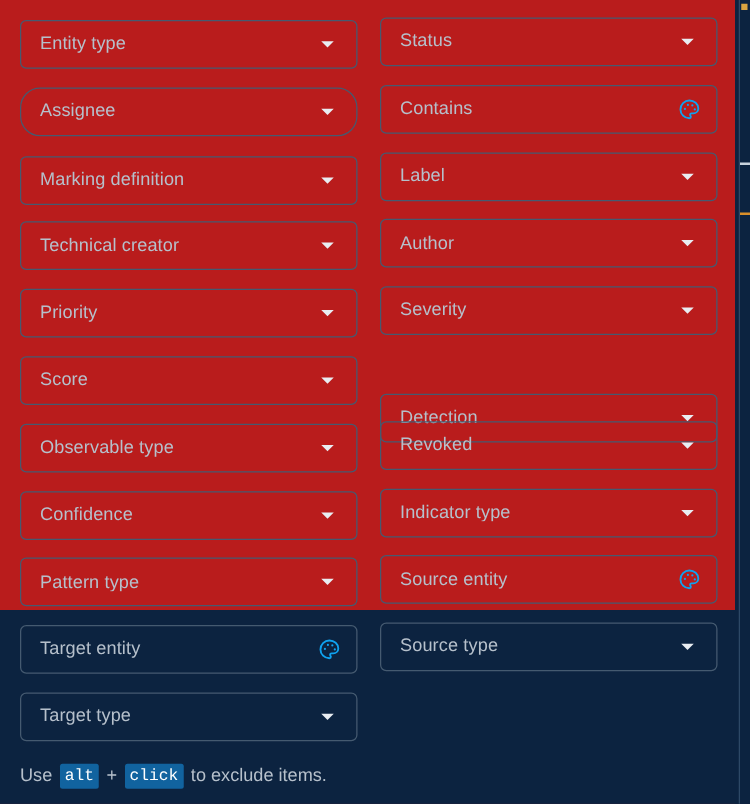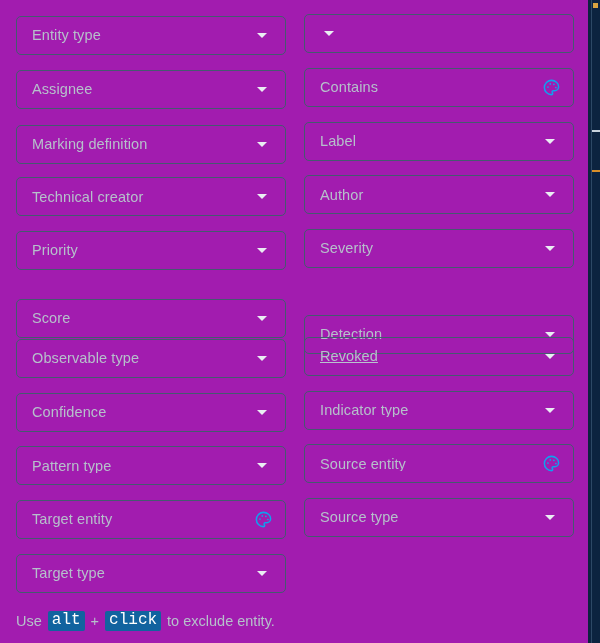--- a/index.html
+++ b/index.html
@@ -14,22 +14,22 @@
     font-family: "Liberation Sans", sans-serif;
     color: #b8c3cf;
     position: relative;
   }
 
   #filter-panel {
     position: absolute;
     left: 0;
     top: 0;
     width: 588px;
-    height: 643px;
-    background: #a21caf;
+    height: 488px;
+    background: #b91c1c;
     box-sizing: border-box;
   }
 
   .grid {
     position: absolute;
     left: 0;
     top: 0;
     width: 588px;
     padding: 0;
   }
@@ -107,21 +107,21 @@
     align-items: center;
     white-space: nowrap;
     text-align: center;
   }
   .footer .txt { display: inline-block; }
   .footer .kbd {
     display: inline-block;
     background: #11639f;
     color: #ffffff;
     font-family: "Liberation Mono", "DejaVu Sans Mono", monospace;
-    font-size: 16px;
+    font-size: 13px;
     line-height: 17px;
     padding: 1px 4px 2px 4px;
     border-radius: 2px;
     margin: 0 1px;
   }
   .footer .plus { margin: 0 5px; }
 
   
   #edge-strip {
     position: absolute;
@@ -154,25 +154,26 @@
 
 <div id="filter-panel">
   <div class="grid" id="field-grid">
       <div class="field col-l" style="top: 16px;">
         <span class="label">Entity type</span>
         <span class="caret">
           <i></i>
         </span>
       </div>
       <div class="field col-r" style="top: 14px;">
-        <span class="caret">
-          <i></i>
-        </span>
-      </div>
-      <div class="field col-l" style="top: 69.8px;">
+        <span class="label">Status</span>
+        <span class="caret">
+          <i></i>
+        </span>
+      </div>
+      <div class="field col-l" style="top: 69.8px; border-radius: 16px;">
         <span class="label">Assignee</span>
         <span class="caret">
           <i></i>
         </span>
       </div>
       <div class="field col-r" style="top: 67.8px; align-items: center;">
         <span class="label">Contains</span>
         <span class="palette">
           <svg width="19" height="19" viewBox="0 0 24 24" fill="none" stroke="currentColor" stroke-width="1.9" stroke-linecap="round" stroke-linejoin="round">
             <path d="M12 3a9 9 0 1 0 0 18c.83 0 1.5-.67 1.5-1.5 0-.39-.15-.74-.39-1-.24-.27-.39-.62-.39-1 0-.83.67-1.5 1.5-1.5H16a5 5 0 0 0 5-5c0-4.42-4.03-8-9-8z"></path>
@@ -212,39 +213,39 @@
         <span class="caret">
           <i></i>
         </span>
       </div>
       <div class="field col-r" style="top: 229.2px;">
         <span class="label">Severity</span>
         <span class="caret">
           <i></i>
         </span>
       </div>
-      <div class="field col-l" style="top: 299px;">
+      <div class="field col-l" style="top: 285px;">
         <span class="label">Score</span>
         <span class="caret">
           <i></i>
         </span>
       </div>
       <div class="field col-r" style="top: 283px; margin-top: 32px;">
         <span class="label">Detection</span>
         <span class="caret">
           <i></i>
         </span>
       </div>
       <div class="field col-l" style="top: 338.8px;">
         <span class="label">Observable type</span>
         <span class="caret">
           <i></i>
         </span>
       </div>
-      <div class="field col-r" style="top: 336.8px; text-decoration: underline;">
+      <div class="field col-r" style="top: 336.8px;">
         <span class="label">Revoked</span>
         <span class="caret">
           <i></i>
         </span>
       </div>
       <div class="field col-l" style="top: 392.6px;">
         <span class="label">Confidence</span>
         <span class="caret">
           <i></i>
         </span>
@@ -299,21 +300,21 @@
       </div>
     </div>
 
   <div class="footer">
     <span class="txt">Use</span>
     <span style="width:5px;display:inline-block"></span>
     <span class="kbd">alt</span>
     <span class="plus">+</span>
     <span class="kbd">click</span>
     <span style="width:5px;display:inline-block"></span>
-    <span class="txt">to exclude entity.</span>
+    <span class="txt">to exclude items.</span>
   </div>
 </div>
 
 <div id="edge-strip"></div>
 <div id="edge-line"></div>
 <div class="edge-tick" id="edge-tick-top"></div>
 <div class="edge-tick" id="edge-tick-white"></div>
 <div class="edge-tick" id="edge-tick-orange"></div>
 
 </body></html>

